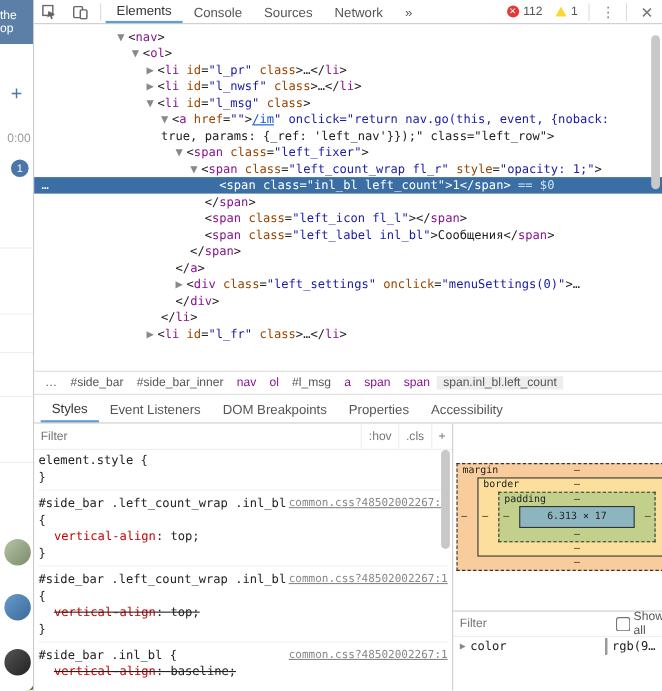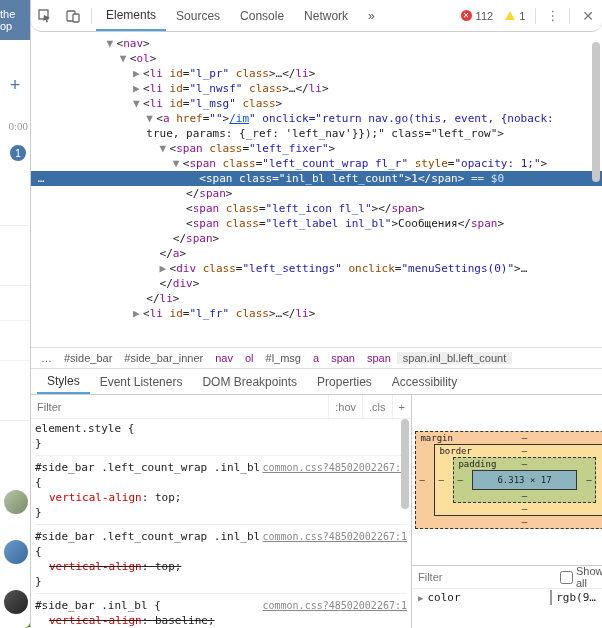--- a/index.html
+++ b/index.html
@@ -27,21 +27,21 @@
     position: absolute; left:0; top:0; width:30px; height:40px;
     background:#5b7fa6; color:#fff; font-size:11px;
     display:flex; align-items:center; justify-content:flex-end; padding-right:2px;
   }
   .page-plus {
     position:absolute; left:0; top:75px; width:30px; text-align:center;
     color:#4a76a8; font-size:18px; font-weight:300;
   }
   .page-time {
     position:absolute; left:0; top:120px; width:30px; text-align:right;
-    color:#999; font-size:11px; padding-right:2px;font-family:Liberation Serif, serif;
+    color:#999; font-size:11px; padding-right:2px;
   }
   .page-badge {
     position:absolute; left:10px; top:145px; width:16px; height:16px;
     border-radius:50%; background:#4a76a8; color:#fff; font-size:10px;
     display:flex; align-items:center; justify-content:center;
   }
   .page-label {
     position:absolute; left:0; width:30px; text-align:right; padding-right:2px;
     color:#aaa; font-size:11px;padding-left:36px;
   }
@@ -61,25 +61,24 @@
     left: 30px; top: 0; right: 0; bottom: 0;
     background: #fff;
     display: flex;
     flex-direction: column;
     border-left: 1px solid #ccc;
   }
 
   
   .dt-toolbar {
     display:flex; align-items:center;
-    height:32px;
+    height:22px;
     border-bottom:1px solid #ccc;
     font-size:12px;
     color:#555;
-    border-radius:10px;
   }
   .dt-toolbar .icon-btn {
     width:28px; height:26px; display:flex; align-items:center; justify-content:center;
   }
   .dt-tabs { display:flex; height:100%; }
   .dt-tab {
     padding:0 10px; display:flex; align-items:center; height:100%;
     color:#555;
   }
   .dt-tab.active {
@@ -228,22 +227,22 @@
     </div>
     <div class="icon-btn">
       <svg width="14" height="14" viewBox="0 0 14 14">
           <rect x="1" y="2" width="8" height="10" rx="1" fill="none" stroke="#666" stroke-width="1.3"></rect>
           <rect x="7" y="5" width="6" height="8" rx="1" fill="#fff" stroke="#666" stroke-width="1.3"></rect>
         </svg>
     </div>
     <div class="vline"></div>
     <div class="dt-tabs">
       <div class="dt-tab active">Elements</div>
+      <div class="dt-tab">Console</div>
       <div class="dt-tab">Sources</div>
-      <div class="dt-tab">Console</div>
       <div class="dt-tab">Network</div>
       <div class="dt-tab">»</div>
     </div>
     <div class="spacer"></div>
     <div class="status">
       <span class="err-ic">✕</span>
       <span>112</span>
     </div>
     <div class="status">
       <span class="warn-ic"></span>

